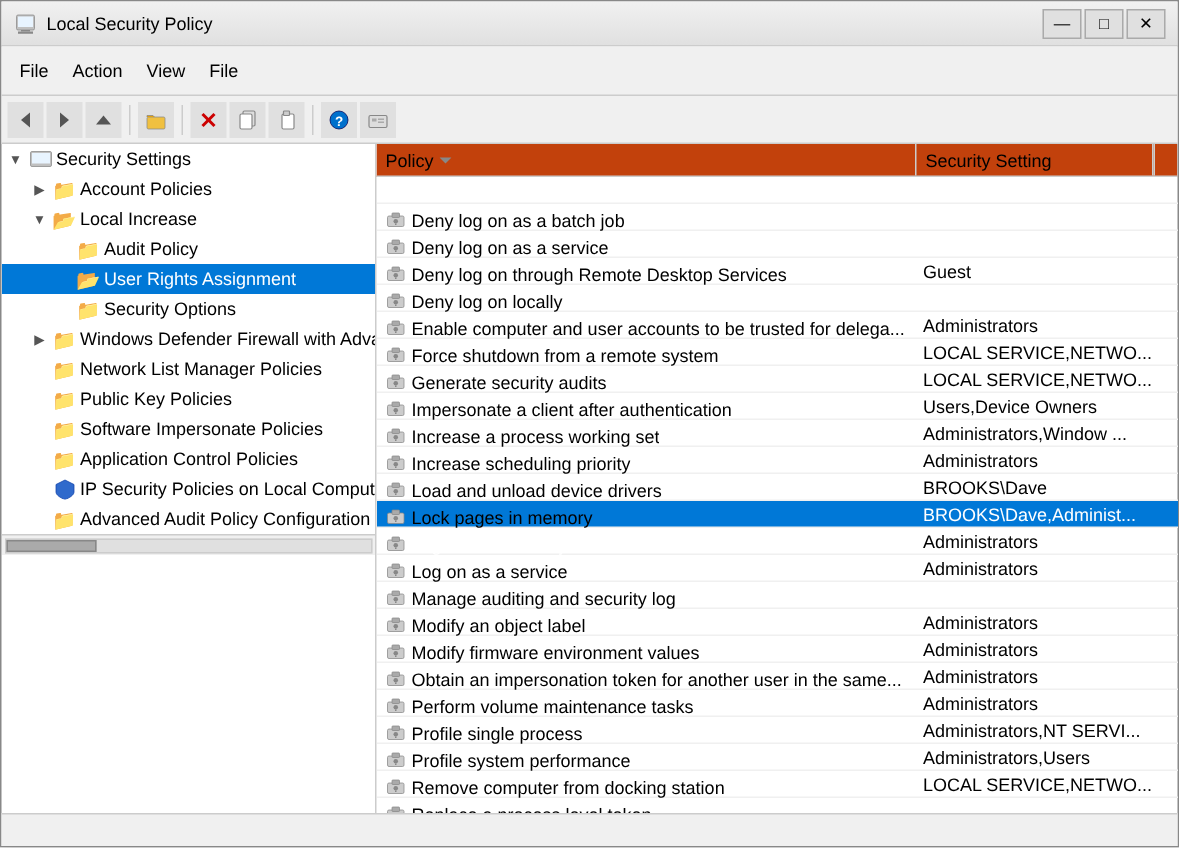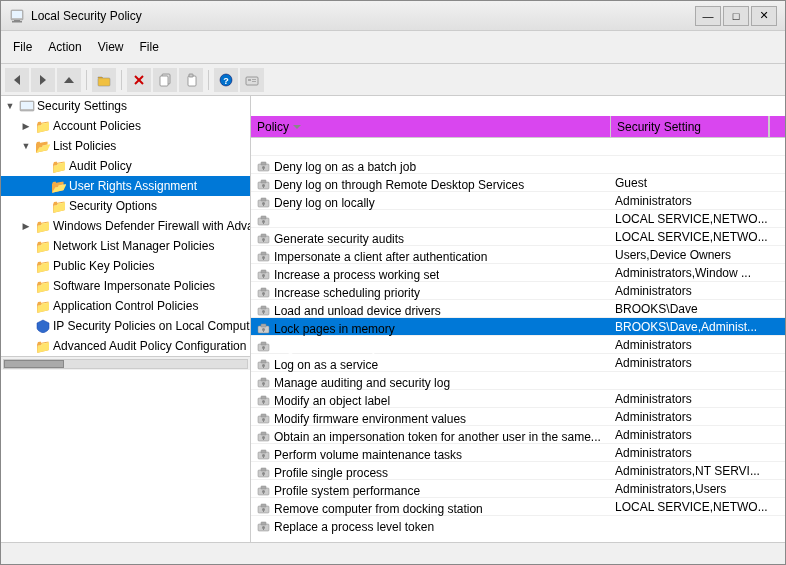--- a/index.html
+++ b/index.html
@@ -152,24 +152,23 @@
     
     .right-panel {
       flex: 1;
       display: flex;
       flex-direction: column;
       overflow: hidden;
     }
     .list-header {
       display: flex;
       height: 22px;
-      background: #d946ef;
+      background: #c2410c;
       border-bottom: 1px solid #ccc;
       flex-shrink: 0;
-      margin-top: 20px;
     }
     .list-header-cell {
       display: flex;
       align-items: center;
       padding: 0 6px;
       font-weight: normal;
       border-right: 1px solid #ccc;
       font-size: 12px;
       color: #000;
       cursor: pointer;
@@ -356,21 +355,21 @@
 
       <div class="tree-node" style="padding-left:18px;">
         <span class="tree-expand">▶</span>
         <span class="tree-icon folder-icon">📁</span>
         <span>Account Policies</span>
       </div>
 
       <div class="tree-node" style="padding-left:18px;">
         <span class="tree-expand">▼</span>
         <span class="tree-icon folder-icon">📂</span>
-        <span>List Policies</span>
+        <span>Local Increase</span>
       </div>
 
       <div class="tree-node" style="padding-left:34px;">
         <span class="tree-expand" style="visibility:hidden;">▶</span>
         <span class="tree-icon folder-icon">📁</span>
         <span>Audit Policy</span>
       </div>
 
       <div class="tree-node selected" style="padding-left:34px;">
         <span class="tree-expand" style="visibility:hidden;">▶</span>
@@ -472,20 +471,34 @@
           <div class="list-row">
             <div class="list-cell col-policy">
               <span class="policy-icon">
                 <svg width="15" height="15" viewBox="0 0 15 15">
     <rect x="2" y="5" width="11" height="7" rx="1" fill="#ccc" stroke="#888" stroke-width="0.5"></rect>
     <rect x="5" y="3" width="5" height="3" rx="0.5" fill="#aaa" stroke="#888" stroke-width="0.5"></rect>
     <circle cx="7.5" cy="8.5" r="1.5" fill="#888"></circle>
     <line x1="7.5" y1="10" x2="7.5" y2="11" stroke="#888" stroke-width="1"></line>
   </svg>
               </span>
+              <span style="overflow: hidden; text-overflow: ellipsis; white-space: nowrap;">Deny log on as a service</span>
+            </div>
+            <div class="list-cell col-setting"></div>
+          </div>
+          <div class="list-row">
+            <div class="list-cell col-policy">
+              <span class="policy-icon">
+                <svg width="15" height="15" viewBox="0 0 15 15">
+    <rect x="2" y="5" width="11" height="7" rx="1" fill="#ccc" stroke="#888" stroke-width="0.5"></rect>
+    <rect x="5" y="3" width="5" height="3" rx="0.5" fill="#aaa" stroke="#888" stroke-width="0.5"></rect>
+    <circle cx="7.5" cy="8.5" r="1.5" fill="#888"></circle>
+    <line x1="7.5" y1="10" x2="7.5" y2="11" stroke="#888" stroke-width="1"></line>
+  </svg>
+              </span>
               <span style="overflow: hidden; text-overflow: ellipsis; white-space: nowrap;">Deny log on through Remote Desktop Services</span>
             </div>
             <div class="list-cell col-setting"></div>
           </div>
           <div class="list-row">
             <div class="list-cell col-policy">
               <span class="policy-icon">
                 <svg width="15" height="15" viewBox="0 0 15 15">
     <rect x="2" y="5" width="11" height="7" rx="1" fill="#ccc" stroke="#888" stroke-width="0.5"></rect>
     <rect x="5" y="3" width="5" height="3" rx="0.5" fill="#aaa" stroke="#888" stroke-width="0.5"></rect>
@@ -500,20 +513,35 @@
           <div class="list-row">
             <div class="list-cell col-policy">
               <span class="policy-icon">
                 <svg width="15" height="15" viewBox="0 0 15 15">
     <rect x="2" y="5" width="11" height="7" rx="1" fill="#ccc" stroke="#888" stroke-width="0.5"></rect>
     <rect x="5" y="3" width="5" height="3" rx="0.5" fill="#aaa" stroke="#888" stroke-width="0.5"></rect>
     <circle cx="7.5" cy="8.5" r="1.5" fill="#888"></circle>
     <line x1="7.5" y1="10" x2="7.5" y2="11" stroke="#888" stroke-width="1"></line>
   </svg>
               </span>
+              <span style="overflow: hidden; text-overflow: ellipsis; white-space: nowrap;">Enable computer and user accounts to be trusted for delega...</span>
+            </div>
+            <div class="list-cell col-setting"></div>
+          </div>
+          <div class="list-row">
+            <div class="list-cell col-policy">
+              <span class="policy-icon">
+                <svg width="15" height="15" viewBox="0 0 15 15">
+    <rect x="2" y="5" width="11" height="7" rx="1" fill="#ccc" stroke="#888" stroke-width="0.5"></rect>
+    <rect x="5" y="3" width="5" height="3" rx="0.5" fill="#aaa" stroke="#888" stroke-width="0.5"></rect>
+    <circle cx="7.5" cy="8.5" r="1.5" fill="#888"></circle>
+    <line x1="7.5" y1="10" x2="7.5" y2="11" stroke="#888" stroke-width="1"></line>
+  </svg>
+              </span>
+              <span style="overflow: hidden; text-overflow: ellipsis; white-space: nowrap;">Force shutdown from a remote system</span>
             </div>
             <div class="list-cell col-setting">Administrators</div>
           </div>
           <div class="list-row">
             <div class="list-cell col-policy">
               <span class="policy-icon">
                 <svg width="15" height="15" viewBox="0 0 15 15">
     <rect x="2" y="5" width="11" height="7" rx="1" fill="#ccc" stroke="#888" stroke-width="0.5"></rect>
     <rect x="5" y="3" width="5" height="3" rx="0.5" fill="#aaa" stroke="#888" stroke-width="0.5"></rect>
     <circle cx="7.5" cy="8.5" r="1.5" fill="#888"></circle>

